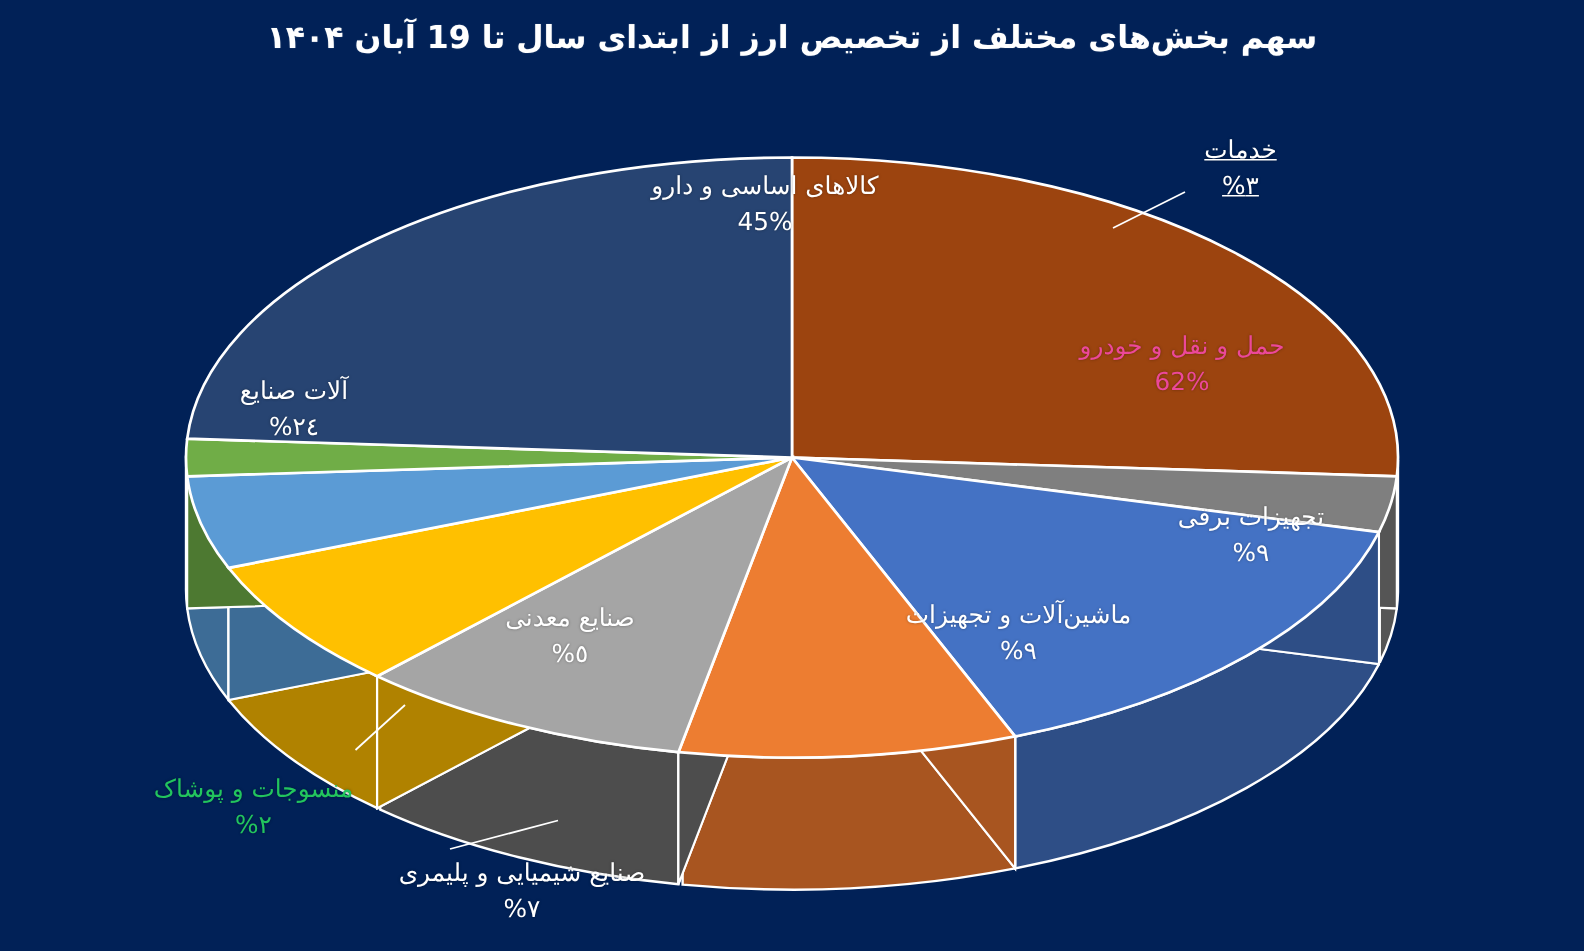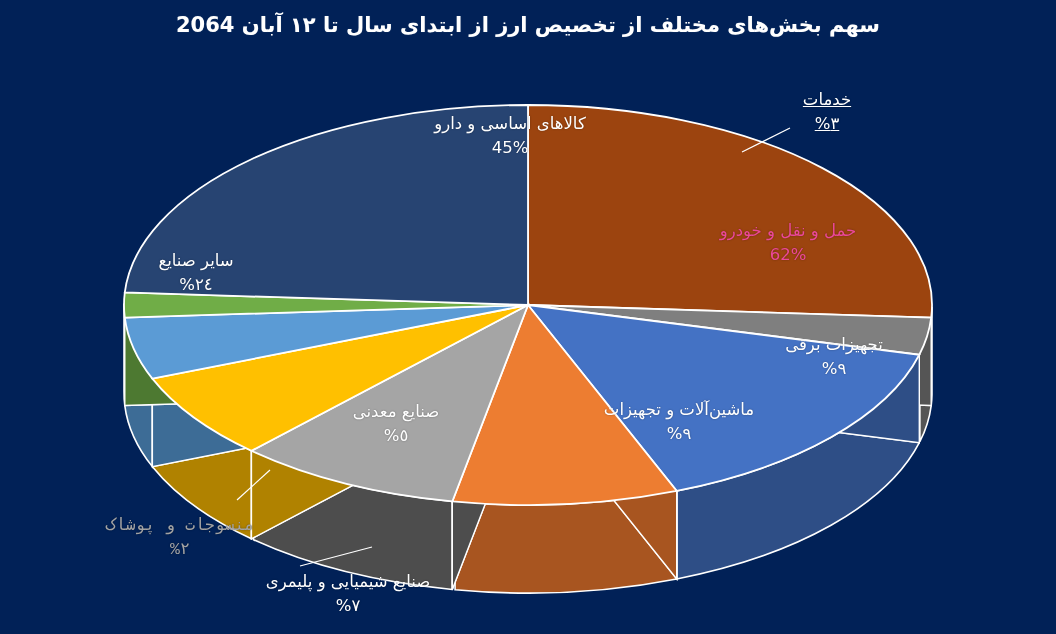--- a/index.html
+++ b/index.html
@@ -53,21 +53,21 @@
   .slice-label .pct {
     display: block;
     font-size: 16.5px;
   }
 </style>
 </head>
 <body>
 
 <div id="chart-root">
 
-  <div class="chart-title">سهم بخش‌های مختلف از تخصیص ارز از ابتدای سال تا ۱۲ آبان 2064</div>
+  <div class="chart-title">سهم بخش‌های مختلف از تخصیص ارز از ابتدای سال تا 19 آبان ۱۴۰۴</div>
 
   <svg id="pie" width="1056" height="634" viewBox="0 0 1056 634" aria-hidden="true">
       <path d="M 124.79720171497831 317.55810390586254 A 404 200 0 0 1 124.00984519502055 303.60374794040763 L 124.00984519502055 391.60374794040763 A 404 200 0 0 0 124.79720171497831 405.55810390586254 Z" fill="#4D7931" stroke="#ffffff" stroke-width="1.6"></path>
       <path d="M 931.9846169179252 306.7453070996748 A 404 200 0 0 1 931.2464585624342 317.2097079069714 L 931.2464585624342 405.2097079069714 A 404 200 0 0 0 931.9846169179252 394.7453070996748 Z" fill="#6B2E0A" stroke="#ffffff" stroke-width="1.6"></path>
       <path d="M 931.2027982850217 317.5581039058627 A 404 200 0 0 1 919.8282941750376 353.72300235720456 L 919.8282941750376 441.72300235720456 A 404 200 0 0 0 931.2027982850217 405.5581039058627 Z" fill="#555555" stroke="#ffffff" stroke-width="1.6"></path>
       <path d="M 152.3702997011464 378.62491053693554 A 404 200 0 0 1 124.79720171497831 317.55810390586254 L 124.79720171497831 405.55810390586254 A 404 200 0 0 0 152.3702997011464 466.62491053693554 Z" fill="#3D6C96" stroke="#ffffff" stroke-width="1.6"></path>
       <path d="M 251.44296920480974 450.7937254842823 A 404 200 0 0 1 152.89172594011092 379.27356711004694 L 152.89172594011092 467.27356711004694 A 404 200 0 0 0 251.44296920480974 538.7937254842823 Z" fill="#B08200" stroke="#ffffff" stroke-width="1.6"></path>
       <path d="M 919.3075970959669 354.737977432971 A 404 200 0 0 1 676.7223192846099 490.9552971776503 L 676.7223192846099 578.9552971776503 A 404 200 0 0 0 919.3075970959669 442.737977432971 Z" fill="#2E4E86" stroke="#ffffff" stroke-width="1.6"></path>
       <path d="M 452.2979489073672 501.4574501457377 A 404 200 0 0 1 253.5057130783473 451.7459729005753 L 253.5057130783473 539.7459729005752 A 404 200 0 0 0 452.2979489073672 589.4574501457378 Z" fill="#4D4D4D" stroke="#ffffff" stroke-width="1.6"></path>
       <path d="M 676.7223192846099 490.9552971776503 A 404 200 0 0 1 455.07026531877375 501.7142941626772 L 455.07026531877375 589.7142941626772 A 404 200 0 0 0 676.7223192846099 578.9552971776503 Z" fill="#A85520" stroke="#ffffff" stroke-width="1.6"></path>
@@ -99,18 +99,18 @@
       <path d="M 237 500 L 270 470" stroke="#ffffff" stroke-width="1.2" fill="none"></path>
     </svg>
 
   <div id="labels">
       <div class="slice-label" style="color: rgb(255, 255, 255); left: 510px; top: 112px; transform: translateX(-50%);"><span>کالاهای اساسی و دارو</span><span class="pct">45%</span></div>
       <div class="slice-label" style="color: rgb(255, 255, 255); left: 827px; top: 88px; transform: translateX(-50%); text-decoration: underline;"><span>خدمات</span><span class="pct">٣%</span></div>
       <div class="slice-label" style="color: #ec4899; left: 788px; top: 219px; transform: translateX(-50%);"><span>حمل و نقل و خودرو</span><span class="pct">62%</span></div>
       <div class="slice-label" style="color: rgb(255, 255, 255); left: 834px; top: 333px; transform: translateX(-50%);"><span>تجهیزات برقی</span><span class="pct">٩%</span></div>
       <div class="slice-label" style="color: rgb(255, 255, 255); left: 679px; top: 398px; transform: translateX(-50%);"><span>ماشین‌آلات و تجهیزات</span><span class="pct">٩%</span></div>
       <div class="slice-label" style="color: rgb(255, 255, 255); left: 348px; top: 570px; transform: translateX(-50%); text-align: center;"><span>صنایع شیمیایی و پلیمری</span><span class="pct">٧%</span></div>
-      <div class="slice-label" style="color: rgb(255, 255, 255); left: 380px; top: 400px; transform: translateX(-50%); margin-left: 16px;"><span>صنایع معدنی</span><span class="pct">٥%</span></div>
-      <div class="slice-label" style="color: #a3a3a3; left: 180px; top: 514px; transform: translateX(-50%); font-family: Liberation Mono, monospace;"><span>منسوجات و پوشاک</span><span class="pct">٢%</span></div>
-      <div class="slice-label" style="color: rgb(255, 255, 255); left: 196px; top: 249px; transform: translateX(-50%);"><span>سایر صنایع</span><span class="pct">٢٤%</span></div>
+      <div class="slice-label" style="color: rgb(255, 255, 255); left: 380px; top: 400px; transform: translateX(-50%);"><span>صنایع معدنی</span><span class="pct">٥%</span></div>
+      <div class="slice-label" style="color: #22c55e; left: 169px; top: 514px; transform: translateX(-50%);"><span>منسوجات و پوشاک</span><span class="pct">٢%</span></div>
+      <div class="slice-label" style="color: rgb(255, 255, 255); left: 196px; top: 249px; transform: translateX(-50%);"><span>آلات صنایع</span><span class="pct">٢٤%</span></div>
     </div>
 
 </div>
 
 </body></html>

